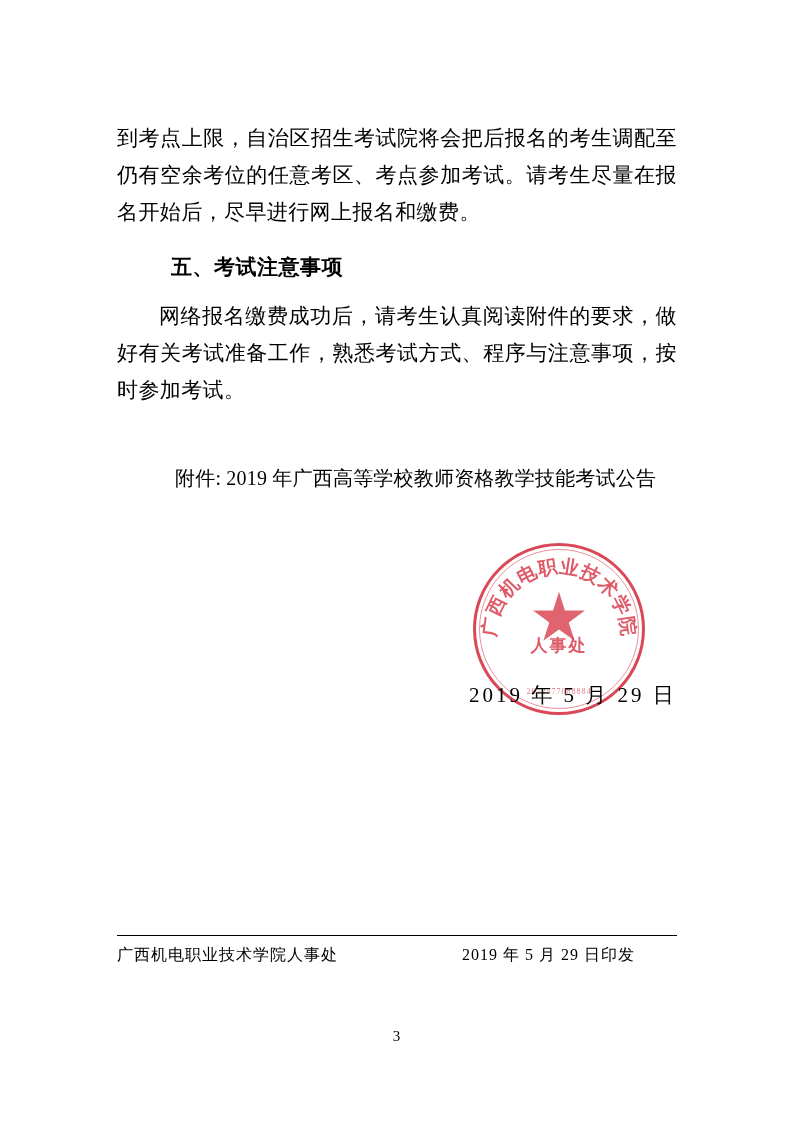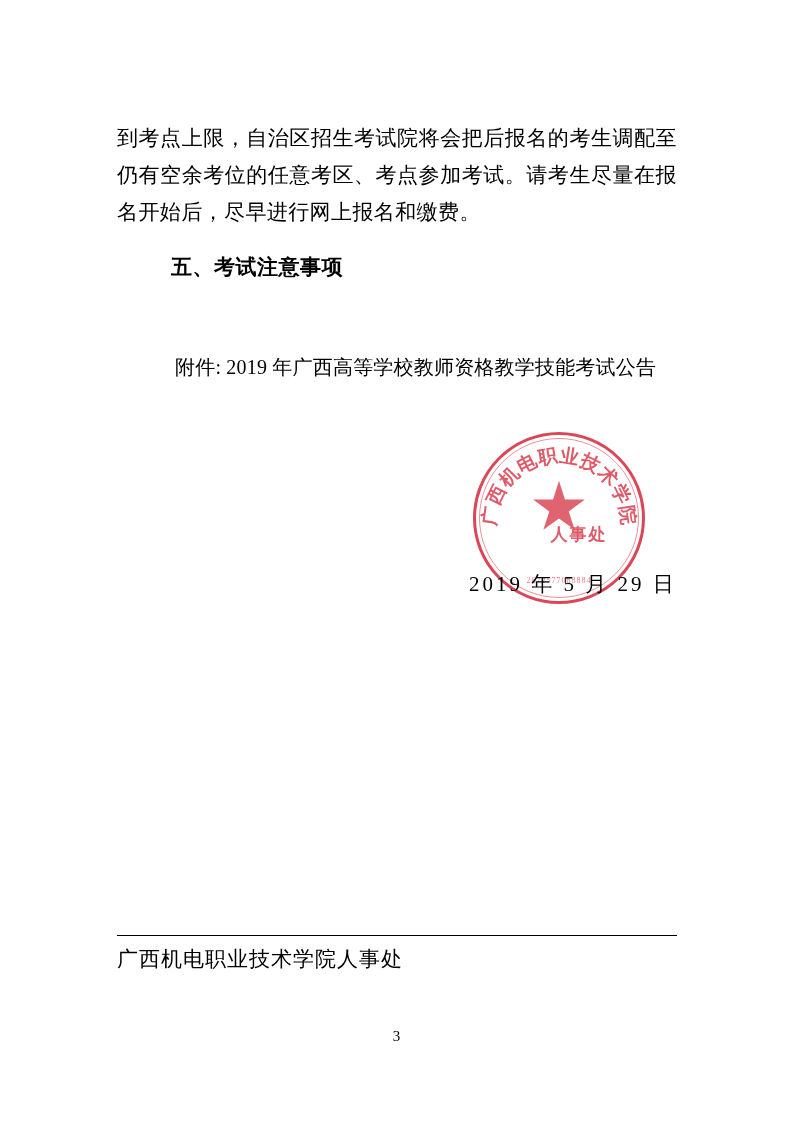--- a/index.html
+++ b/index.html
@@ -121,21 +121,20 @@
   .seal-dept {
     position: absolute;
     width: 100%;
     top: 88px;
     text-align: center;
     color: #d4293a;
     font-size: 17px;
     font-weight: bold;
     letter-spacing: 2px;
     opacity: 0.9;
-    padding-left: 20px;
   }
   .seal-code {
     position: absolute;
     width: 100%;
     bottom: 16px;
     text-align: center;
     color: #d4293a;
     font-size: 8px;
     letter-spacing: 1px;
     opacity: 0.75;
@@ -159,21 +158,21 @@
   }
   .footer-rule {
     width: 100%;
     height: 1px;
     background: #000;
     margin-bottom: 9px;
   }
   .footer-row {
     display: flex;
     justify-content: flex-start;
-    font-size: 21px;
+    font-size: 16px;
     letter-spacing: 1px;
   }
   .footer-left { width: 345px; }
   .footer-right { }
 
   .page-number {
     position: absolute;
     left: 0;
     top: 1028px;
     width: 793px;
@@ -187,20 +186,21 @@
 <div class="page">
 
   <div class="content">
 
     <p class="para">到考点上限，自治区招生考试院将会把后报名的考生调配至仍有空余考位的任意考区、考点参加考试。请考生尽量在报名开始后，尽早进行网上报名和缴费。</p>
 
     <div class="gap-sm"></div>
 
     <p class="heading">五、考试注意事项</p>
 
+    <p class="para indent">网络报名缴费成功后，请考生认真阅读附件的要求，做好有关考试准备工作，熟悉考试方式、程序与注意事项，按时参加考试。</p>
 
     <div class="gap-sm"></div>
 
 
     <div class="gap-lg"></div>
 
     <p class="attach">附件: 2019 年广西高等学校教师资格教学技能考试公告</p>
 
     <div class="sign-block">
 
@@ -221,18 +221,19 @@
       <div class="sign-date">2019 年 5 月 29 日</div>
 
     </div>
 
   </div>
 
   <div class="footer">
     <div class="footer-rule"></div>
     <div class="footer-row">
       <div class="footer-left">广西机电职业技术学院人事处</div>
+      <div class="footer-right">2019 年 5 月 29 日印发</div>
     </div>
   </div>
 
   <div class="page-number">3</div>
 
 </div>
 
 </body></html>

